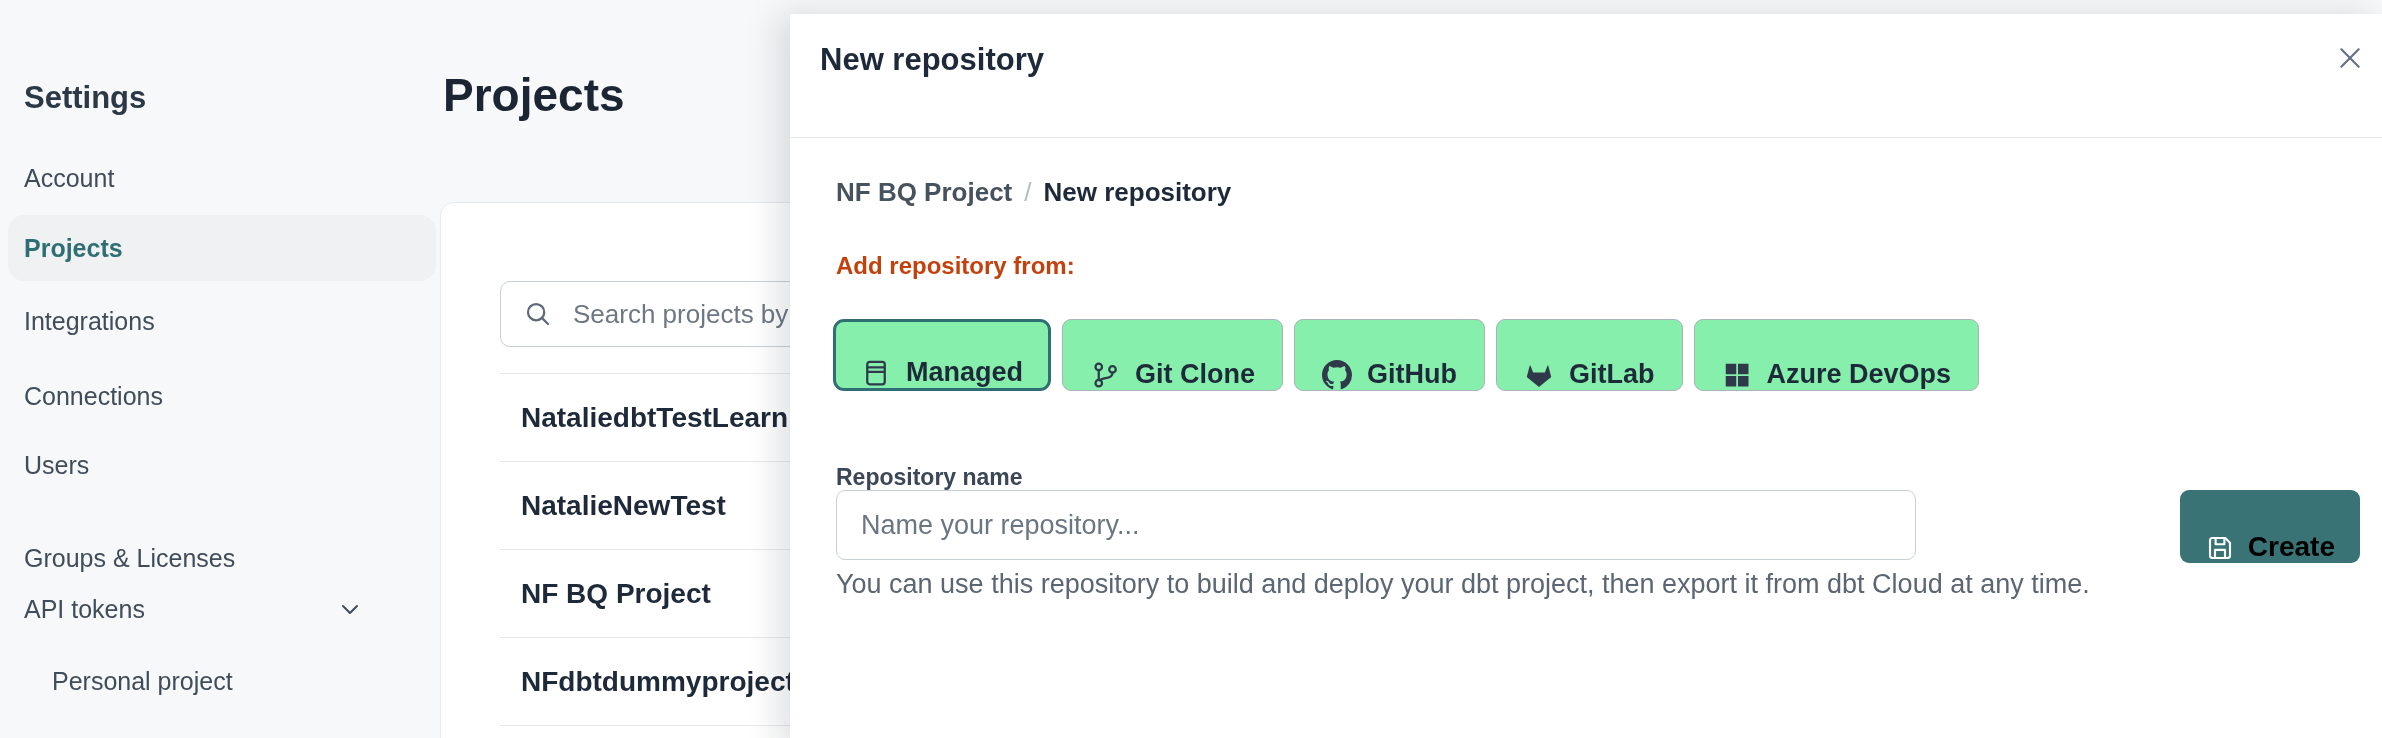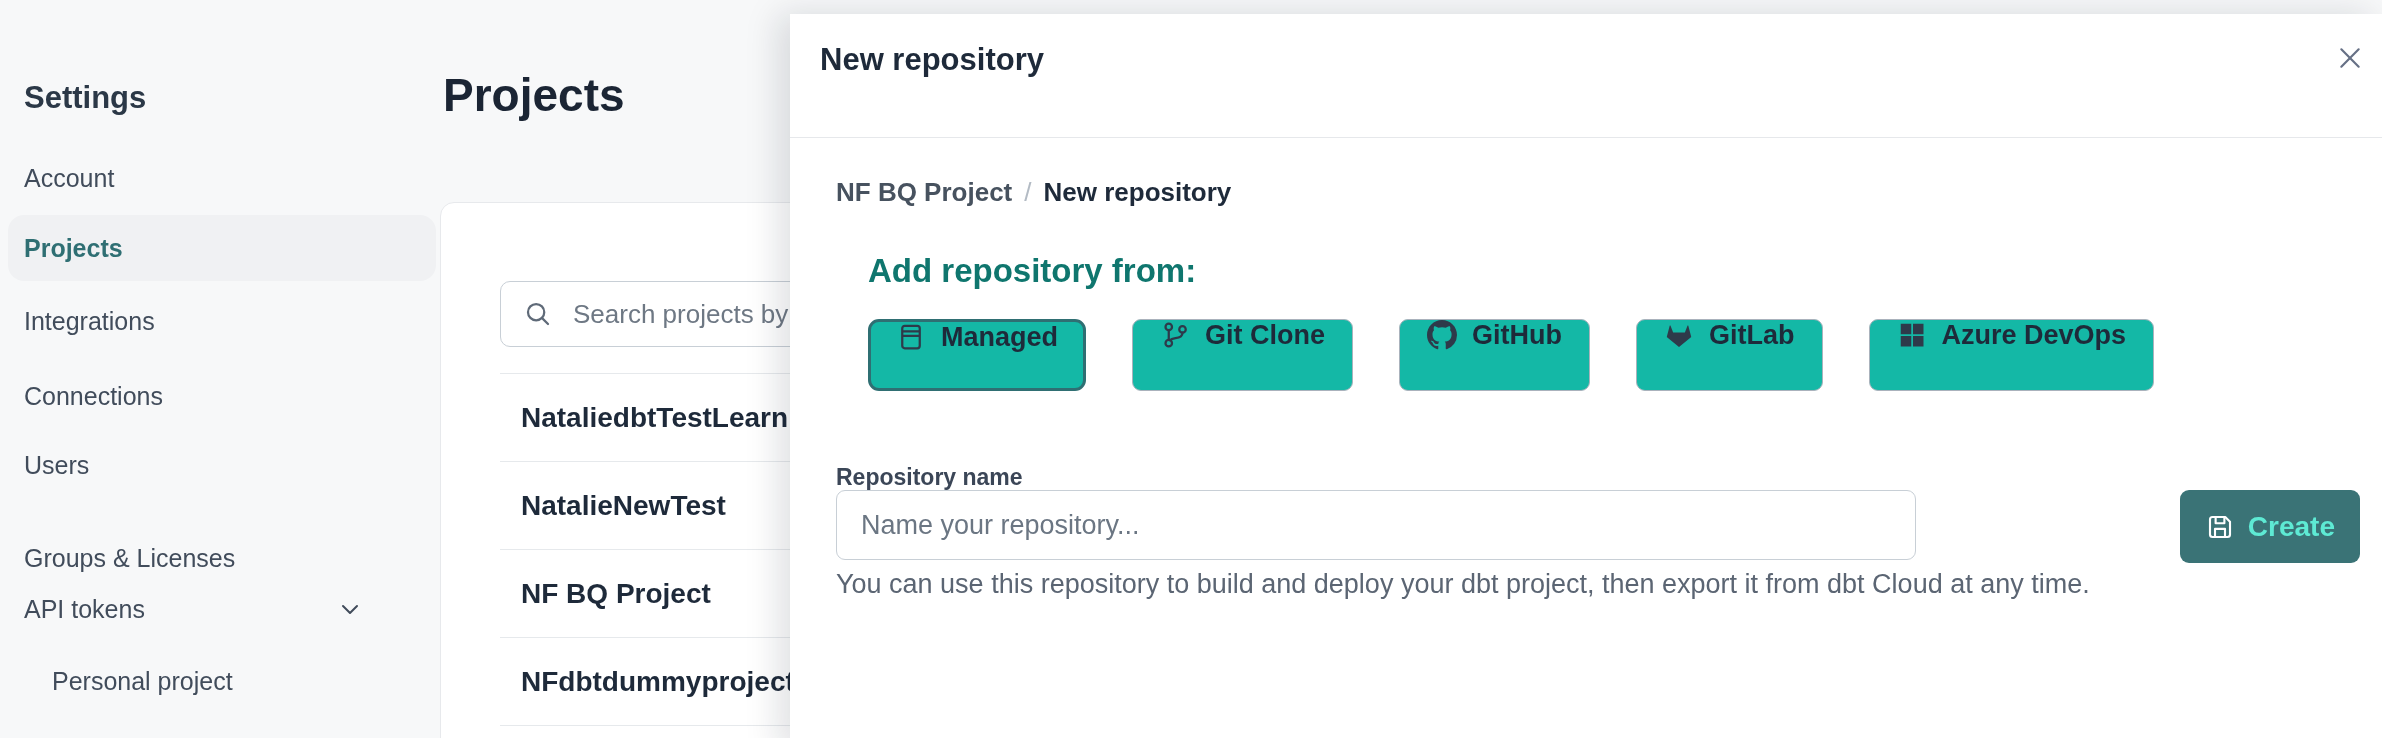--- a/index.html
+++ b/index.html
@@ -28,29 +28,29 @@
   .proj-list .bottom-line{height:0;border-top:1px solid #e6e9ec;}
   
   .modal{position:absolute;left:790px;top:14px;width:1592px;height:738px;background:#fff;box-shadow:-12px 0 32px rgba(18,25,38,0.13);}
   .modal-title{position:absolute;left:30px;top:28px;font-size:31px;font-weight:700;color:#1e2a3a;}
   .modal-close{position:absolute;right:10px;top:22px;width:44px;height:44px;display:flex;align-items:center;justify-content:center;cursor:pointer;background:none;border:none;padding:0;}
   .modal-divider{position:absolute;left:0;top:123px;width:100%;height:0;border-top:1px solid #e6e8eb;}
   .breadcrumb{position:absolute;left:46px;top:163px;font-size:26px;display:flex;align-items:center;white-space:nowrap;}
   .breadcrumb .parent{color:#47525f;font-weight:600;cursor:pointer;}
   .breadcrumb .sep{color:#b3bbc4;padding:0 12px;}
   .breadcrumb .current{color:#1e2a3a;font-weight:700;}
-  .section-heading{position:absolute;left:46px;top:238px;font-size:33px;font-weight:700;color:#0f766e;margin-left:32px;}
+  .section-heading{position:absolute;left:46px;top:238px;font-size:24px;font-weight:700;color:#c2410c;}
   .src-row{position:absolute;left:43px;top:305px;display:flex;gap:11px;align-items:center;}
-  .src-btn{height:72px;box-sizing:border-box;border:1.5px solid #aab2bc;border-radius:9px;background:#14b8a6;display:flex;align-items:flex-start;gap:15px;padding:0 27px;font-size:27px;font-weight:600;color:#1e2a3a;cursor:pointer;font-family:inherit;white-space:nowrap;margin-left:35px;}
+  .src-btn{height:72px;box-sizing:border-box;border:1.5px solid #aab2bc;border-radius:9px;background:#86efac;display:flex;align-items:flex-end;gap:15px;padding:0 27px;font-size:27px;font-weight:600;color:#1e2a3a;cursor:pointer;font-family:inherit;white-space:nowrap;}
   .src-btn.selected{border:3px solid #2f6f73;border-radius:11px;padding:0 25px;}
   .src-btn svg{flex:0 0 auto;}
   .field-label{position:absolute;left:46px;top:430px;font-size:23px;font-weight:700;color:#3b4657;margin-top:20px;}
   .repo-input{position:absolute;left:46px;top:476px;width:1080px;height:70px;box-sizing:border-box;border:1.5px solid #c8cfd6;border-radius:9px;padding:0 24px;font-size:27px;color:#2b3847;font-family:inherit;outline:none;background:#fff;}
   .repo-input::placeholder{color:#6b7683;opacity:1;}
-  .create-btn{position:absolute;right:22px;top:476px;height:73px;background:#3a7376;border:none;border-radius:9px;color:#5eead4;display:flex;align-items:center;gap:13px;padding:0 25px;font-size:28px;font-weight:600;cursor:pointer;font-family:inherit;}
+  .create-btn{position:absolute;right:22px;top:476px;height:73px;background:#3a7376;border:none;border-radius:9px;color:#000000;display:flex;align-items:flex-end;gap:13px;padding:0 25px;font-size:28px;font-weight:600;cursor:pointer;font-family:inherit;}
   .help-text{position:absolute;left:46px;top:555px;font-size:27px;color:#5b6573;white-space:nowrap;}
 </style>
 </head>
 <body>
 
 <div class="sidebar">
   <div class="sidebar-title">Settings</div>
 
   <div class="nav-item" style="top:160px">Account</div>
 

